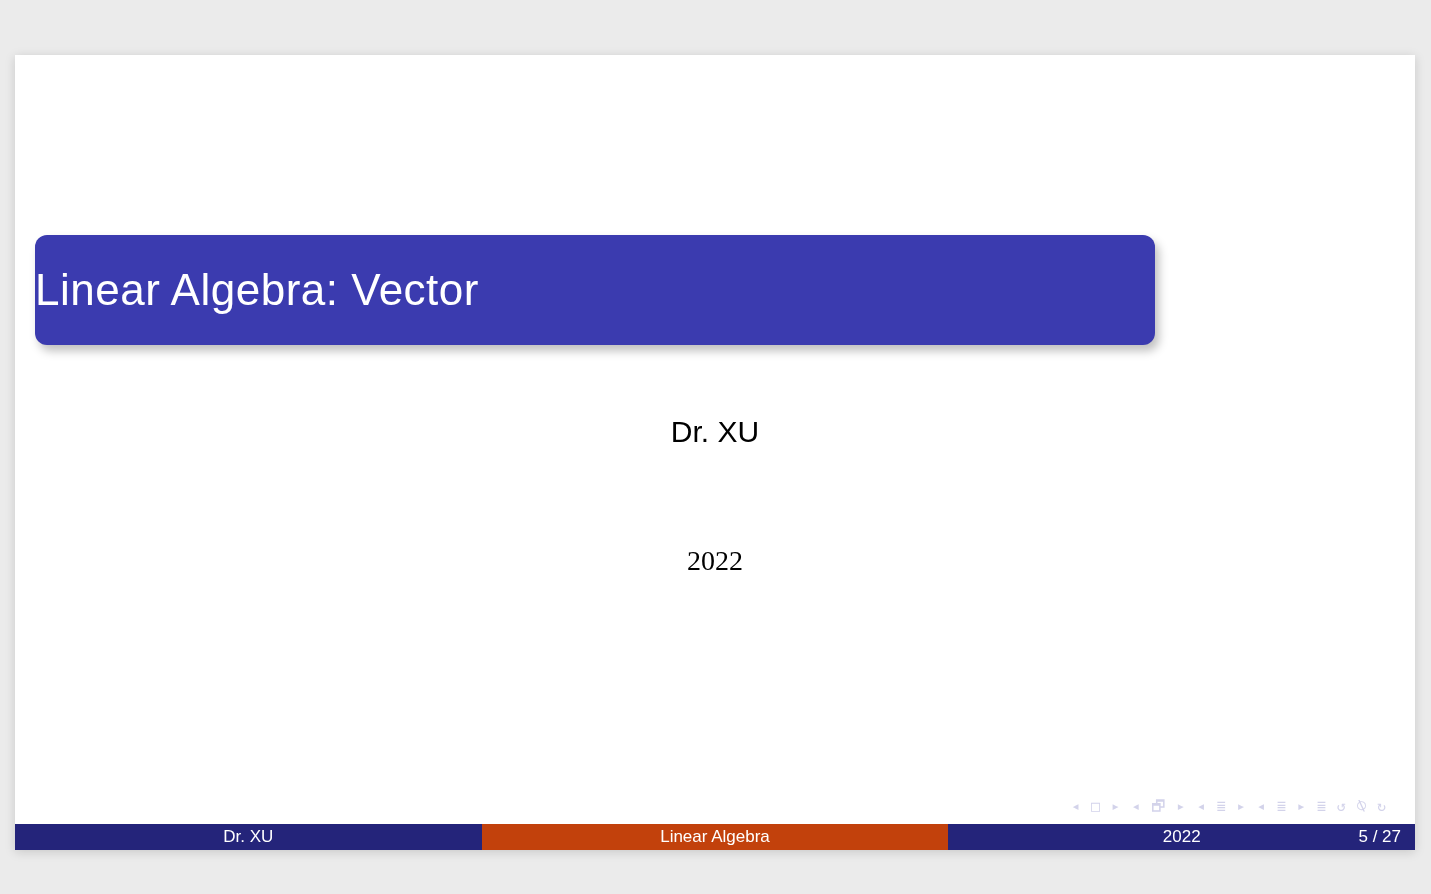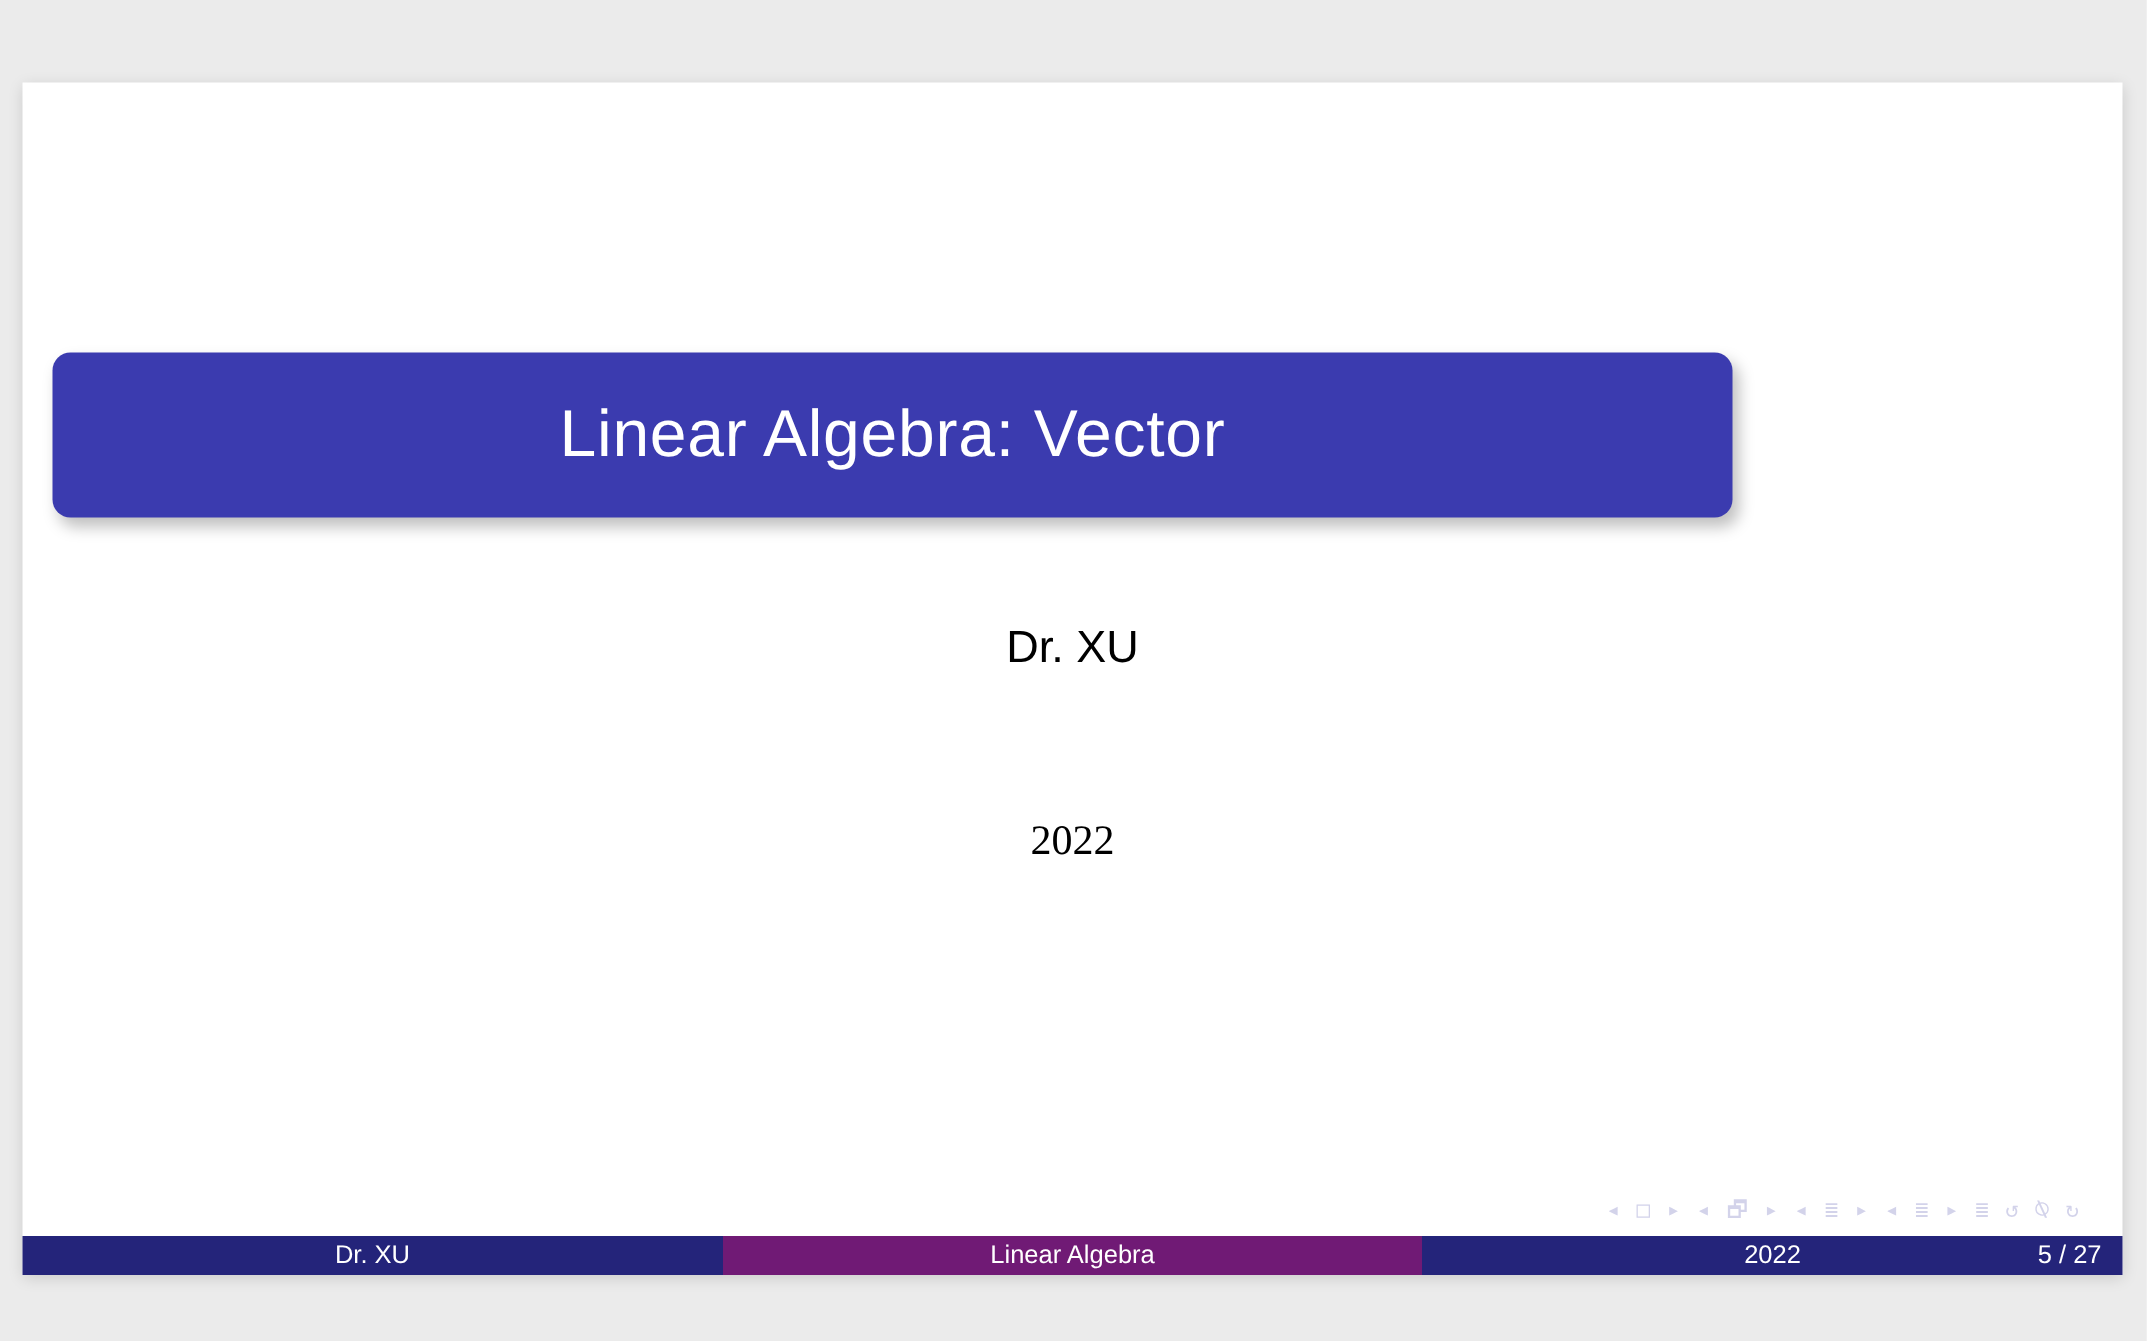--- a/index.html
+++ b/index.html
@@ -24,21 +24,21 @@
     position: absolute;
     left: 20px;
     top: 180px;
     width: 1120px;
     height: 110px;
     background: #3b3baf;
     border-radius: 12px;
     box-shadow: 4px 6px 10px rgba(0,0,0,0.25);
     display: flex;
     align-items: center;
-    justify-content: center;
+    justify-content: flex-start;
   }
   .title-text {
     color: #ffffff;
     font-size: 44px;
     font-weight: 400;
     letter-spacing: 0.5px;
   }
   .author {
     position: absolute;
     top: 360px;
@@ -87,21 +87,21 @@
   }
   .footer-left {
     flex: 1;
     background: #24247a;
     display: flex;
     align-items: center;
     justify-content: center;
   }
   .footer-mid {
     flex: 1;
-    background: #701a75;
+    background: #c2410c;
     display: flex;
     align-items: center;
     justify-content: center;
   }
   .footer-right {
     flex: 1;
     background: #24247a;
     display: flex;
     align-items: center;
     position: relative;

